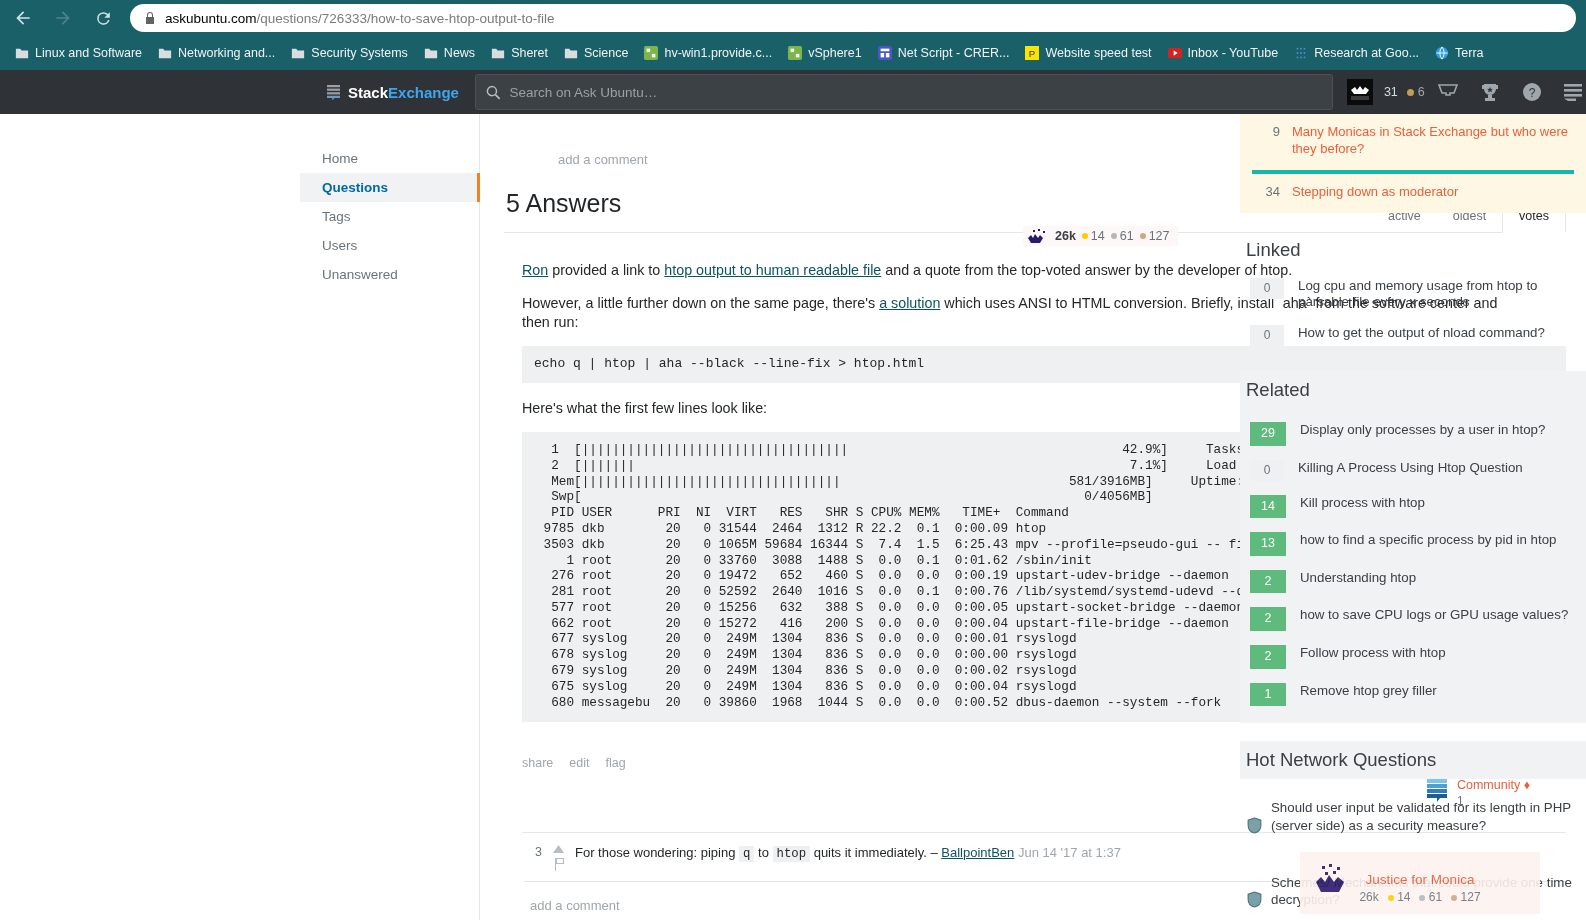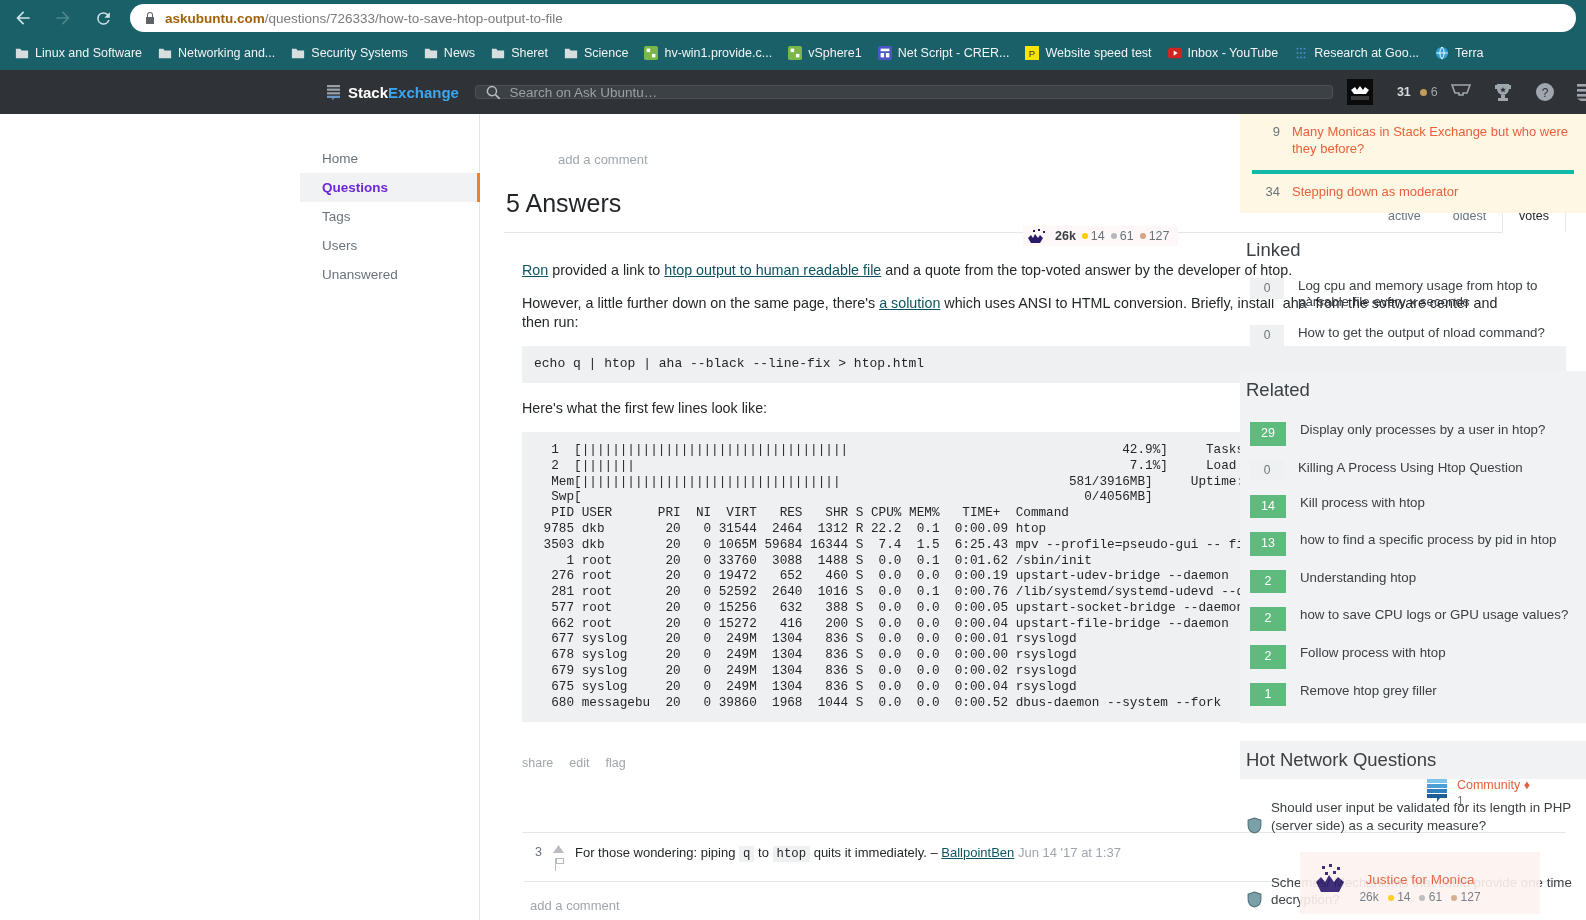--- a/index.html
+++ b/index.html
@@ -44,21 +44,21 @@
     gap: 9px;
     max-width: 1530px;
   }
   #lock-icon { flex: 0 0 auto; display:block; }
   #url-text {
     font-size: 13.5px;
     color: #7b7b7b;
     white-space: nowrap;
     overflow: hidden;
   }
-  #url-text b { color: #a16207; font-weight: 700; }
+  #url-text b { color: #000000; font-weight: 400; }
 
   #bookmark-bar {
     height: 34px;
     display: flex;
     align-items: center;
     padding: 0 8px;
     gap: 2px;
     overflow: hidden;
   }
   .bm {
@@ -86,42 +86,42 @@
     display: flex; align-items: center; gap: 7px;
     margin-left: 326px;
     flex: 0 0 auto;
   }
   #se-logo-text { font-size: 15px; font-weight: bold; color: #ffffff; }
   #se-logo-text em { color: #3ba7ef; font-style: normal; }
   #se-search-wrap {
     margin-left: 16px;
     flex: 0 0 auto;
     width: 858px;
-    height: 14px;
+    height: 36px;
     background: #3c4146;
     border: 1px solid #4a5055;
     border-radius: 3px;
     display: flex;
     align-items: center;
     padding: 0 10px;
     gap: 9px;
   }
   #se-search-input {
     background: transparent; border: none; outline: none;
     color: #c8cbcd; font-size: 13.5px;
     font-family: "Liberation Sans", sans-serif;
     width: 100%;
   }
   #se-search-input::placeholder { color: #9aa0a6; }
   #se-right { display: flex; align-items: center; gap: 0; margin-left: 14px; }
   #se-avatar {
     width: 26px; height: 26px; background: #0b0b0b;
     flex: 0 0 auto; position: relative; overflow: hidden;
   }
-  .se-rep { color: #d7dadc; font-size: 12.5px; font-weight: bold; margin-left: 24px; }
+  .se-rep { color: #d7dadc; font-size: 12.5px; font-weight: normal; margin-left: 11px; }
   .se-badge { font-size: 12.5px; color: #9fa6ad; margin-left: 9px; display:flex; align-items:center; gap:4px;}
   .se-dot { width: 7px; height: 7px; border-radius: 50%; background: #c19c5c; display:inline-block; }
   .se-ico-btn {
     width: 38px; height: 34px; display:flex; align-items:center; justify-content:center;
     margin-left: 4px;
   }
 
   
   #page {
     position: relative;
@@ -138,21 +138,21 @@
     height: 806px;
   }
   .nav-item {
     padding: 7px 0 7px 22px;
     font-size: 13.5px;
     color: #6a737c;
     position: relative;
   }
   .nav-item.active {
     background: #f1f2f3;
-    color: #6d28d9;
+    color: #0369a1;
     font-weight: bold;
   }
   .nav-item.active::after {
     content: "";
     position: absolute; right: -1px; top: 0; bottom: 0; width: 3px;
     background: #f48024;
   }
 
   
   #main {

